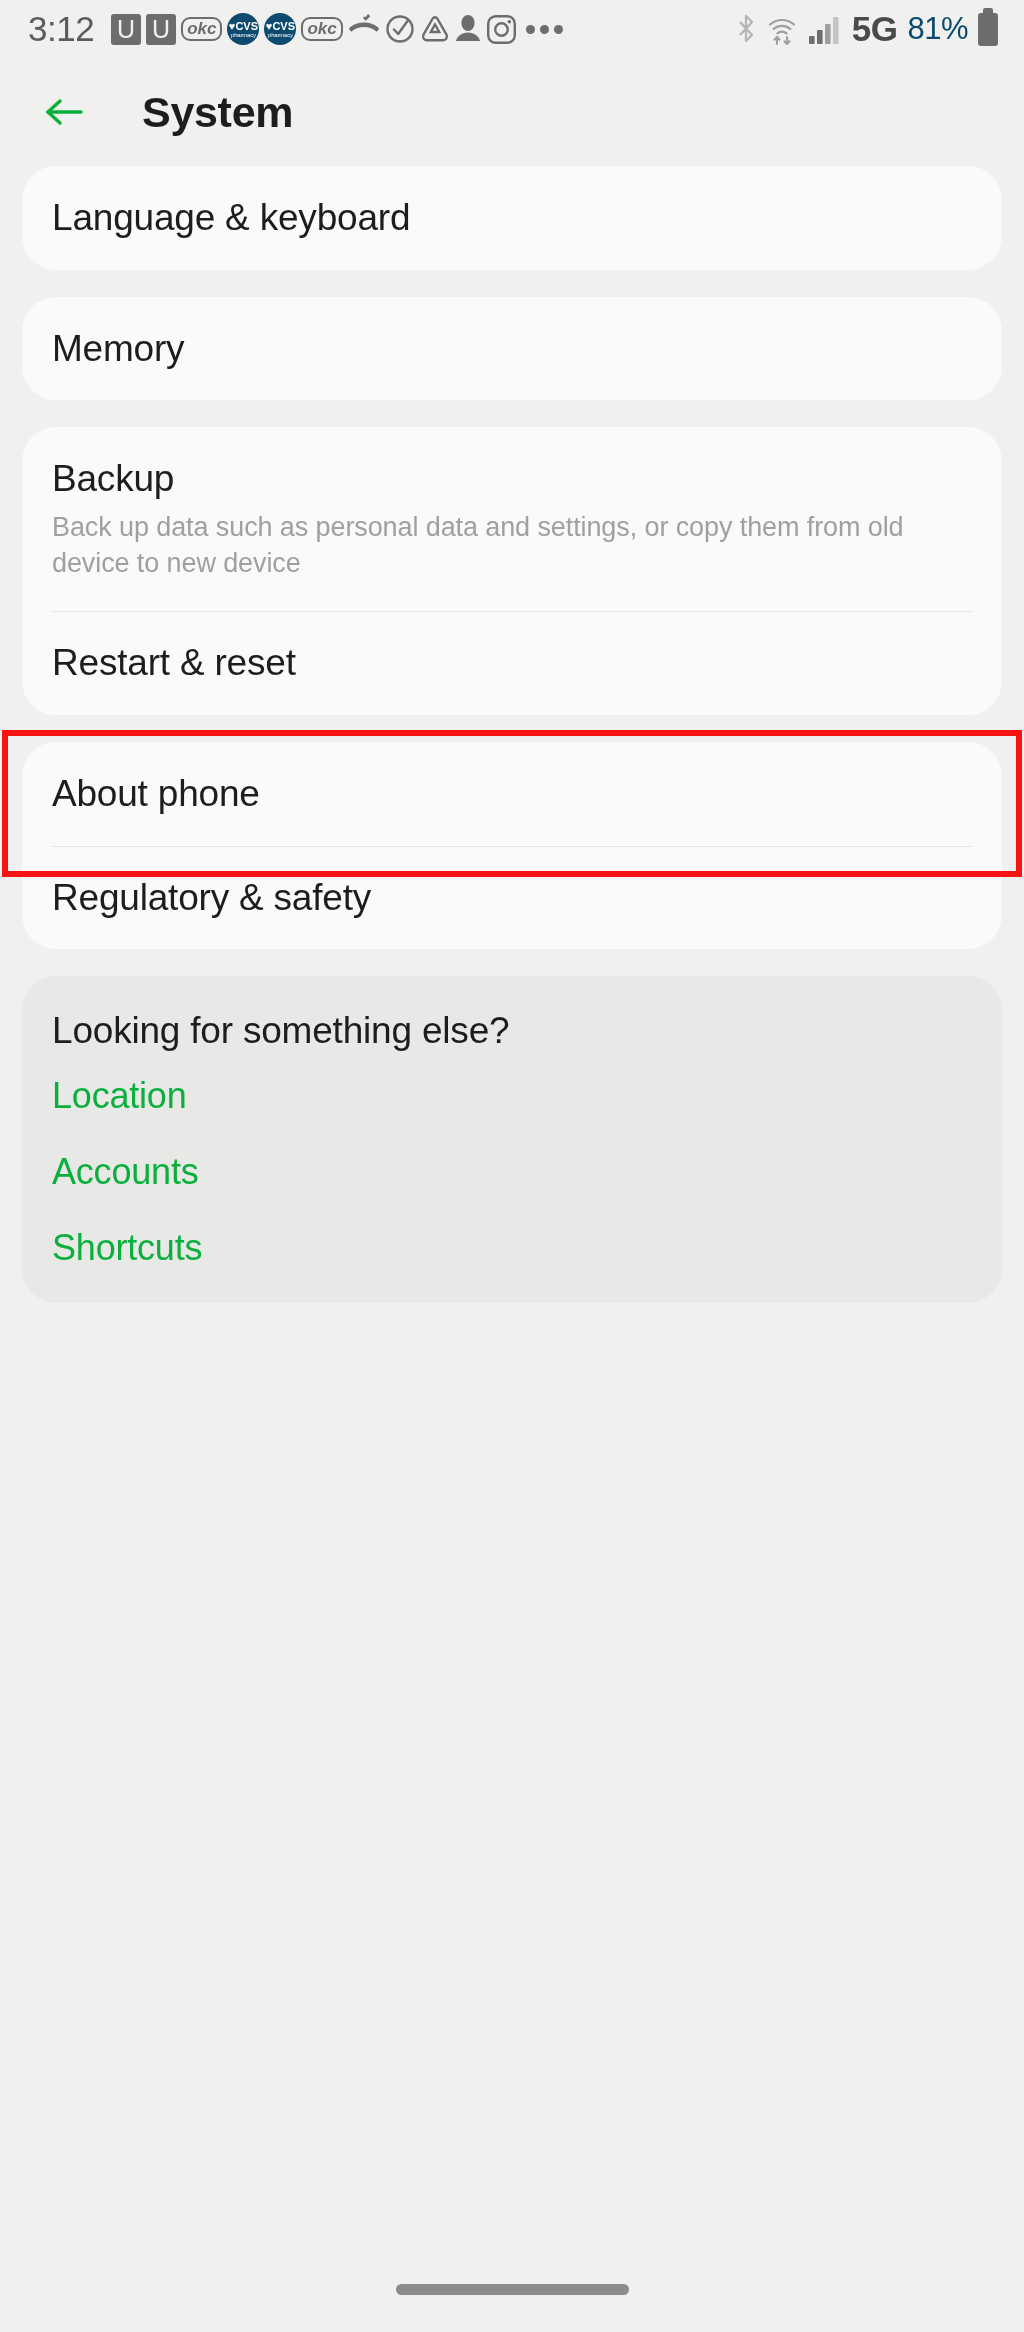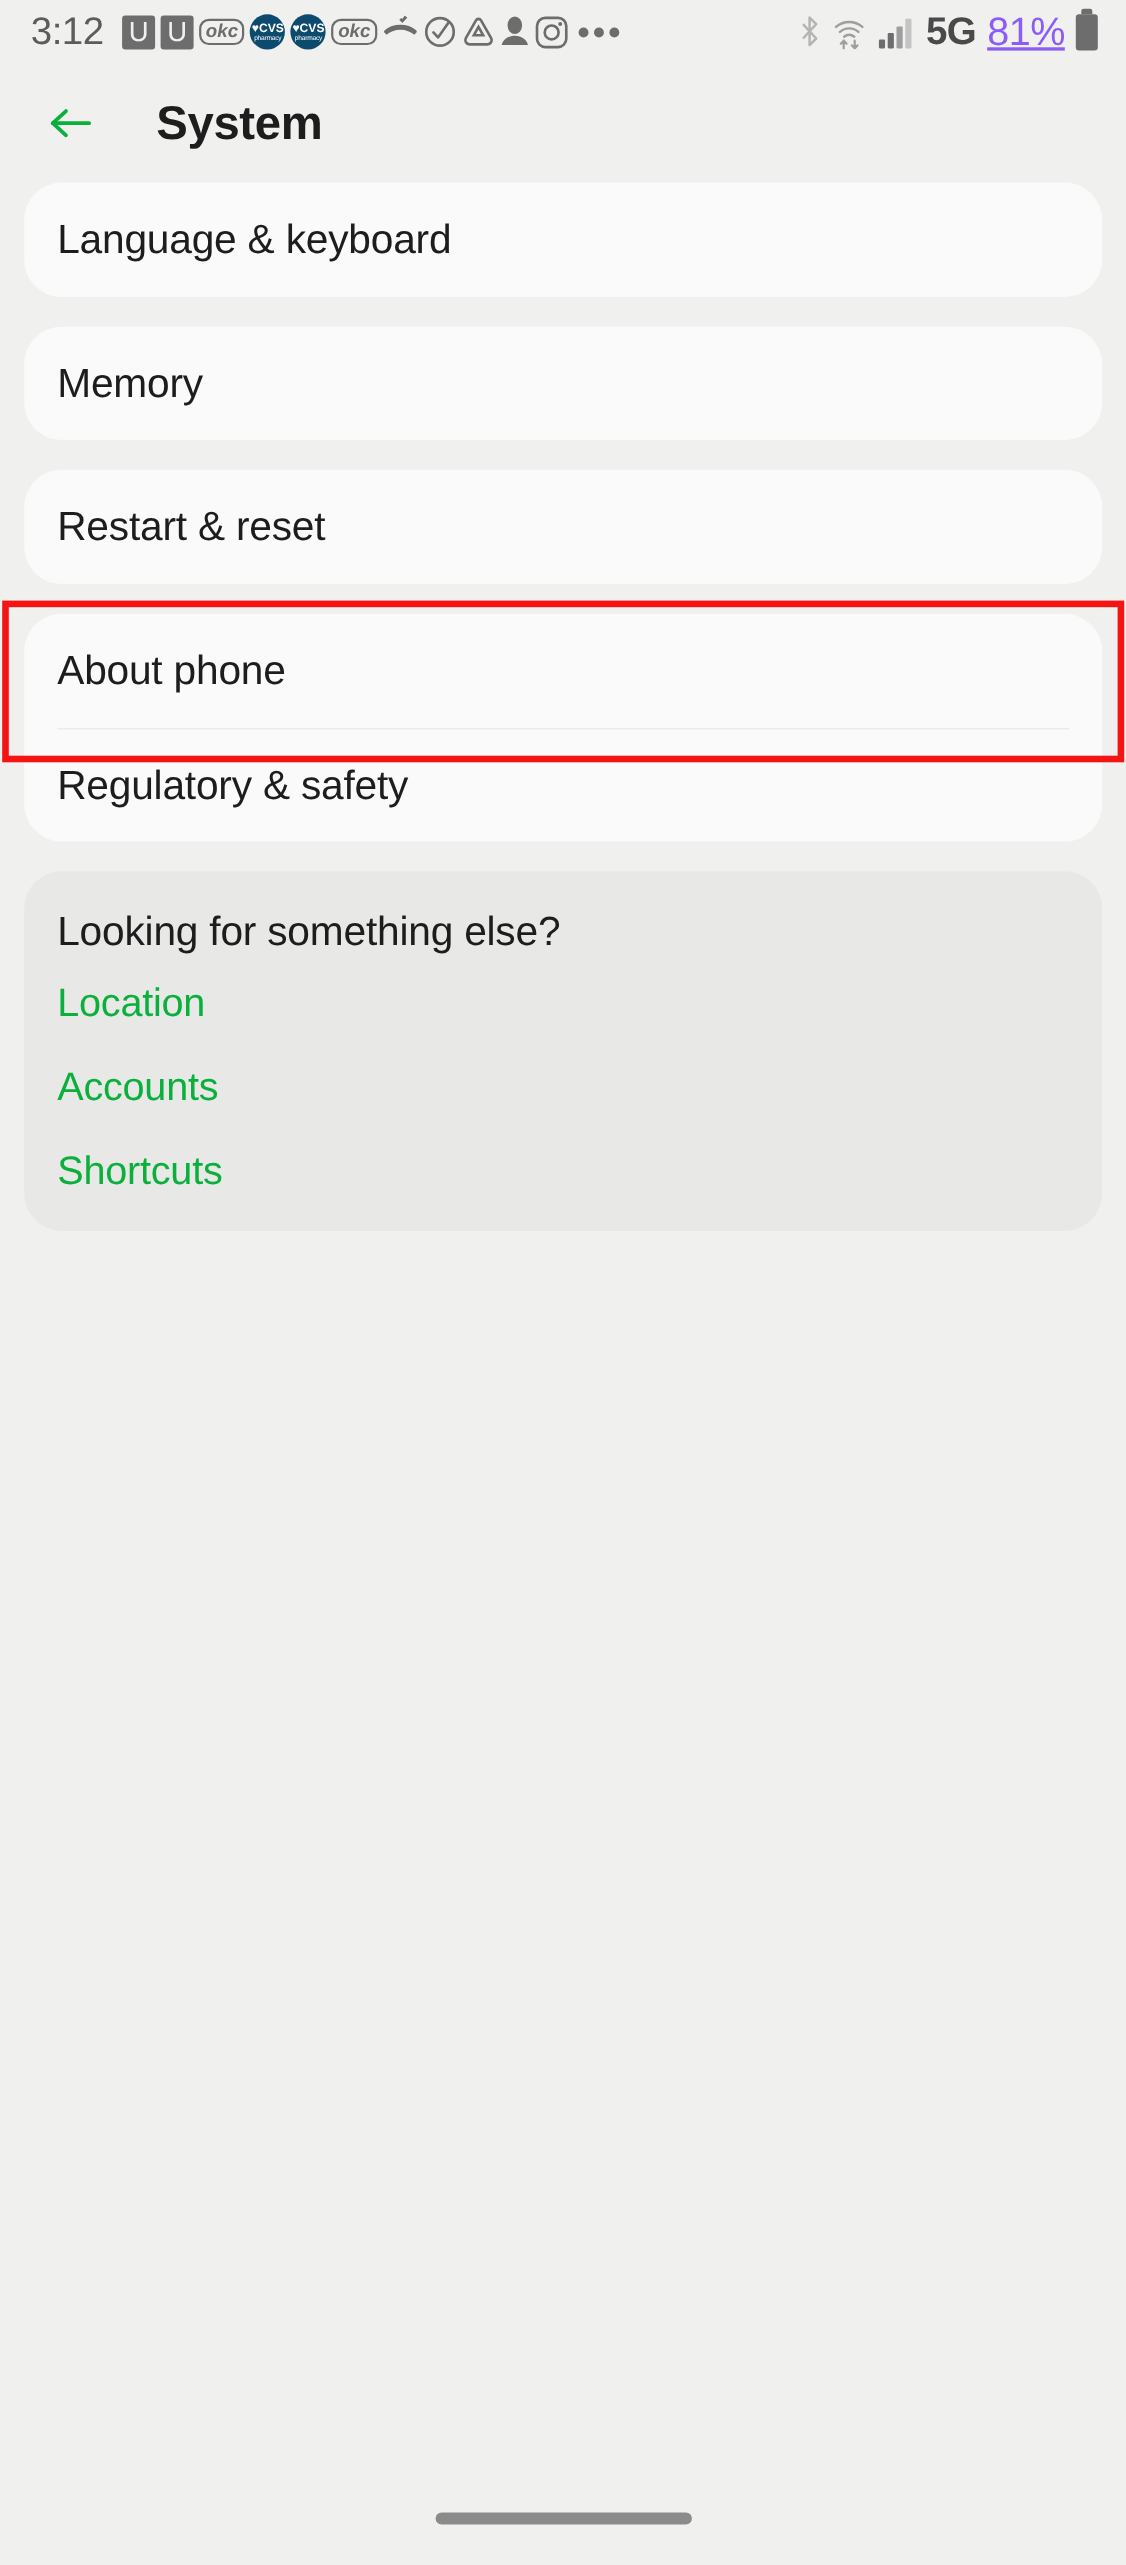--- a/index.html
+++ b/index.html
@@ -33,21 +33,21 @@
   }
   .ic-cvs{
     width:32px; height:32px; border-radius:50%; background:#0c4a6e;
     color:#fff; font-size:11px; font-weight:700; line-height:1;
     display:flex; flex-direction:column; align-items:center; justify-content:center;
   }
   .ic-cvs small{ font-size:6px; font-weight:400; letter-spacing:-0.2px;}
   .sb-dots{ display:flex; gap:5px; align-items:center; margin-left:4px;}
   .sb-dots i{ width:9px; height:9px; background:#6d6d6d; border-radius:50%; display:block;}
   .sb-5g{ font-size:35px; font-weight:700; color:#4a4a4a; letter-spacing:-0.5px;}
-  .sb-pct{ font-size:36px; color:#8b5cf6; letter-spacing:-0.5px;text-decoration:underline;}
+  .sb-pct{ font-size:31px; color:#0c4a6e; letter-spacing:-0.5px;}
   .batt{
     width:20px; height:33px; border-radius:3px; background:#6d6d6d; position:relative;
   }
   .batt:before{
     content:""; position:absolute; top:-5px; left:5px; width:10px; height:5px;
     background:#6d6d6d; border-radius:2px 2px 0 0;
   }
   
   .header{
     height:108px; display:flex; align-items:center; padding-left:42px; gap:56px;
@@ -190,20 +190,24 @@
     </div>
   </div>
 
   <div class="card">
     <div class="row">
       <div class="row-title">Memory</div>
     </div>
   </div>
 
   <div class="card">
+    <div class="row">
+      <div class="row-title">Backup</div>
+      <div class="row-sub">Back up data such as personal data and settings, or copy them from old device to new device</div>
+    </div>
     <div class="row">
       <div class="row-title">Restart &amp; reset</div>
     </div>
   </div>
 
   <div class="hl-wrap">
     <div class="hl-box"></div>
     <div class="card">
       <div class="row">
         <div class="row-title">About phone</div>

